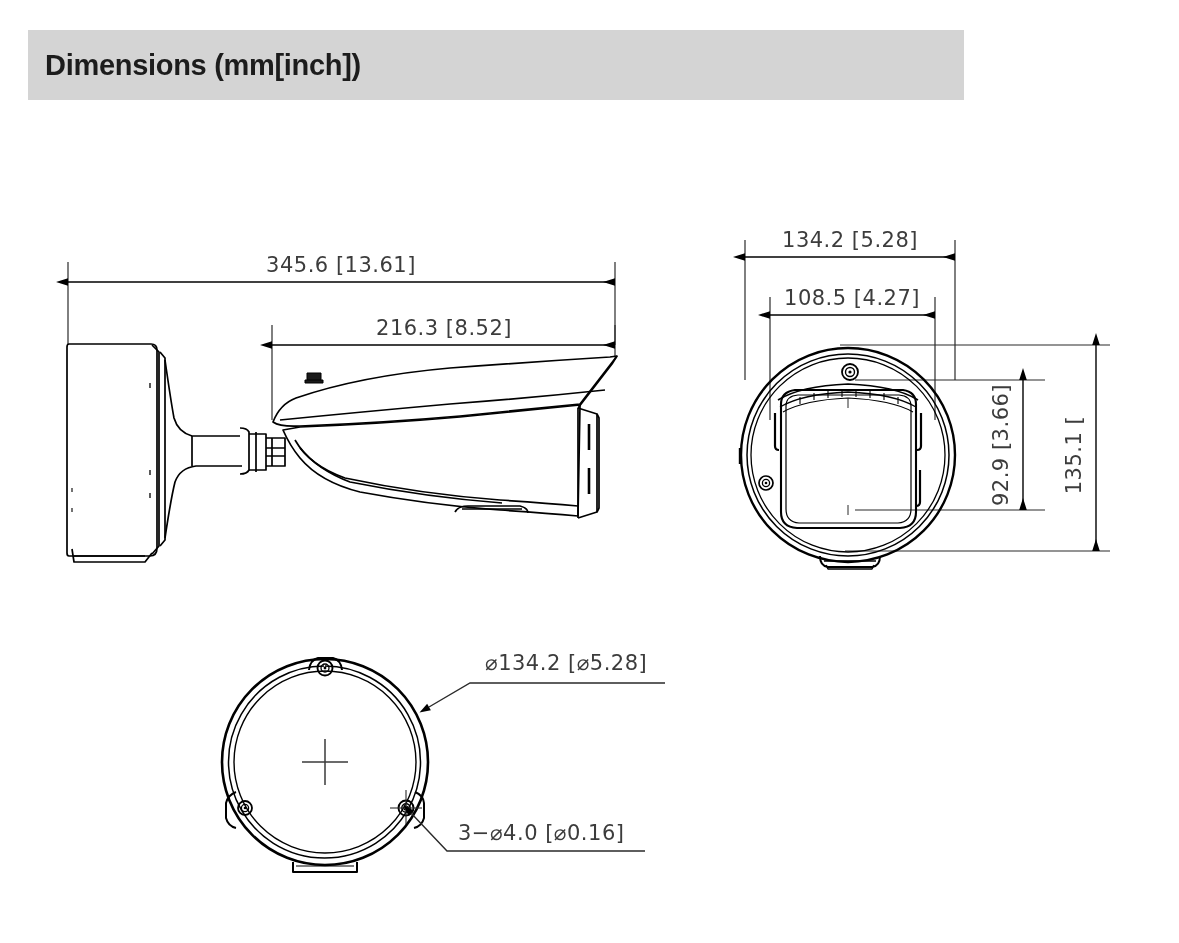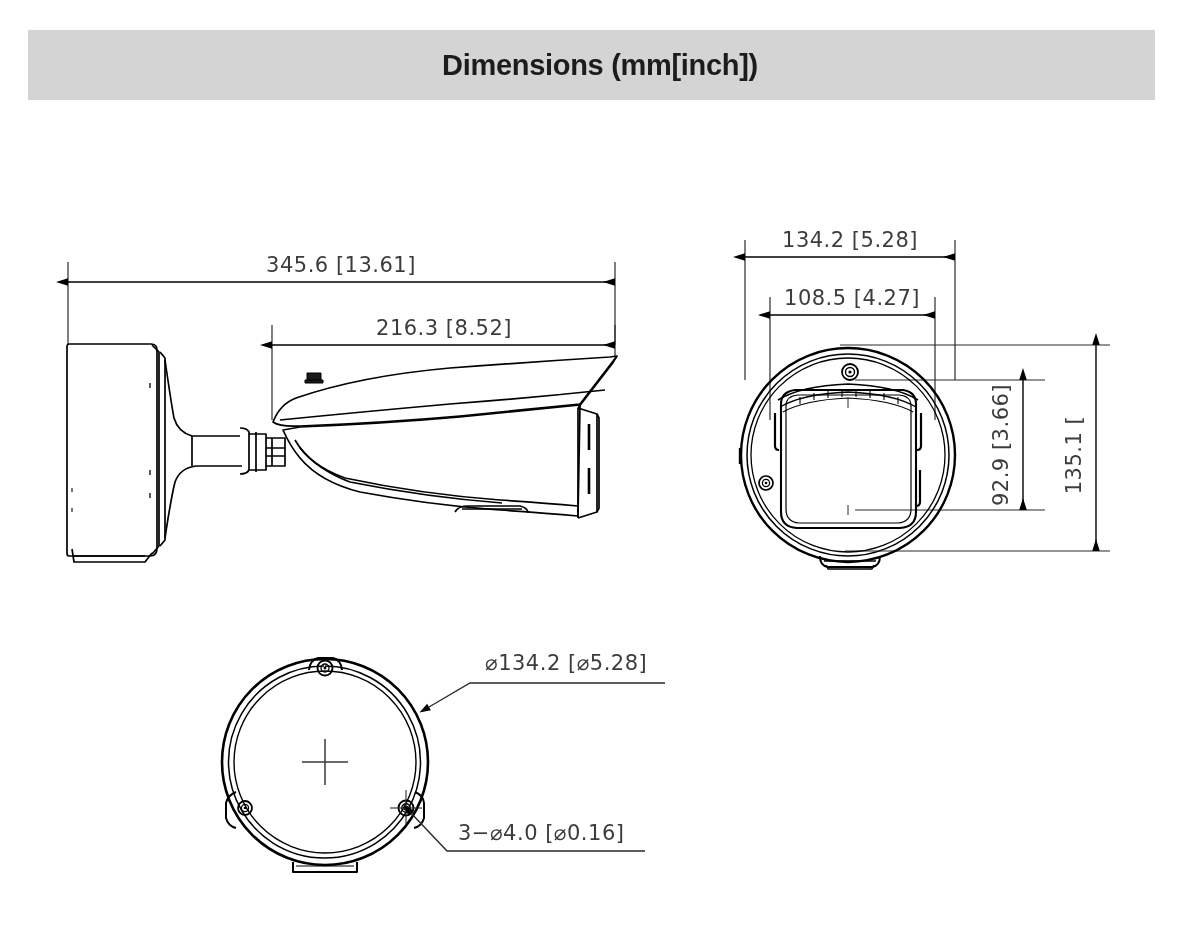--- a/index.html
+++ b/index.html
@@ -18,27 +18,26 @@
     position: absolute;
     left: 0; top: 0;
     width: 1179px;
     height: 943px;
     background: #ffffff;
   }
   .header-bar {
     position: absolute;
     left: 28px;
     top: 30px;
-    width: 1127px;
+    width: 936px;
     height: 70px;
     background: #d4d4d4;
     box-sizing: border-box;
     display: flex;
     align-items: center;
-    justify-content: center;
   }
   .header-title {
     font-family: "Liberation Sans", sans-serif;
     font-size: 29px;
     font-weight: bold;
     color: #1c1c1c;
     letter-spacing: -0.3px;
     padding-left: 17px;
     white-space: nowrap;
   }

